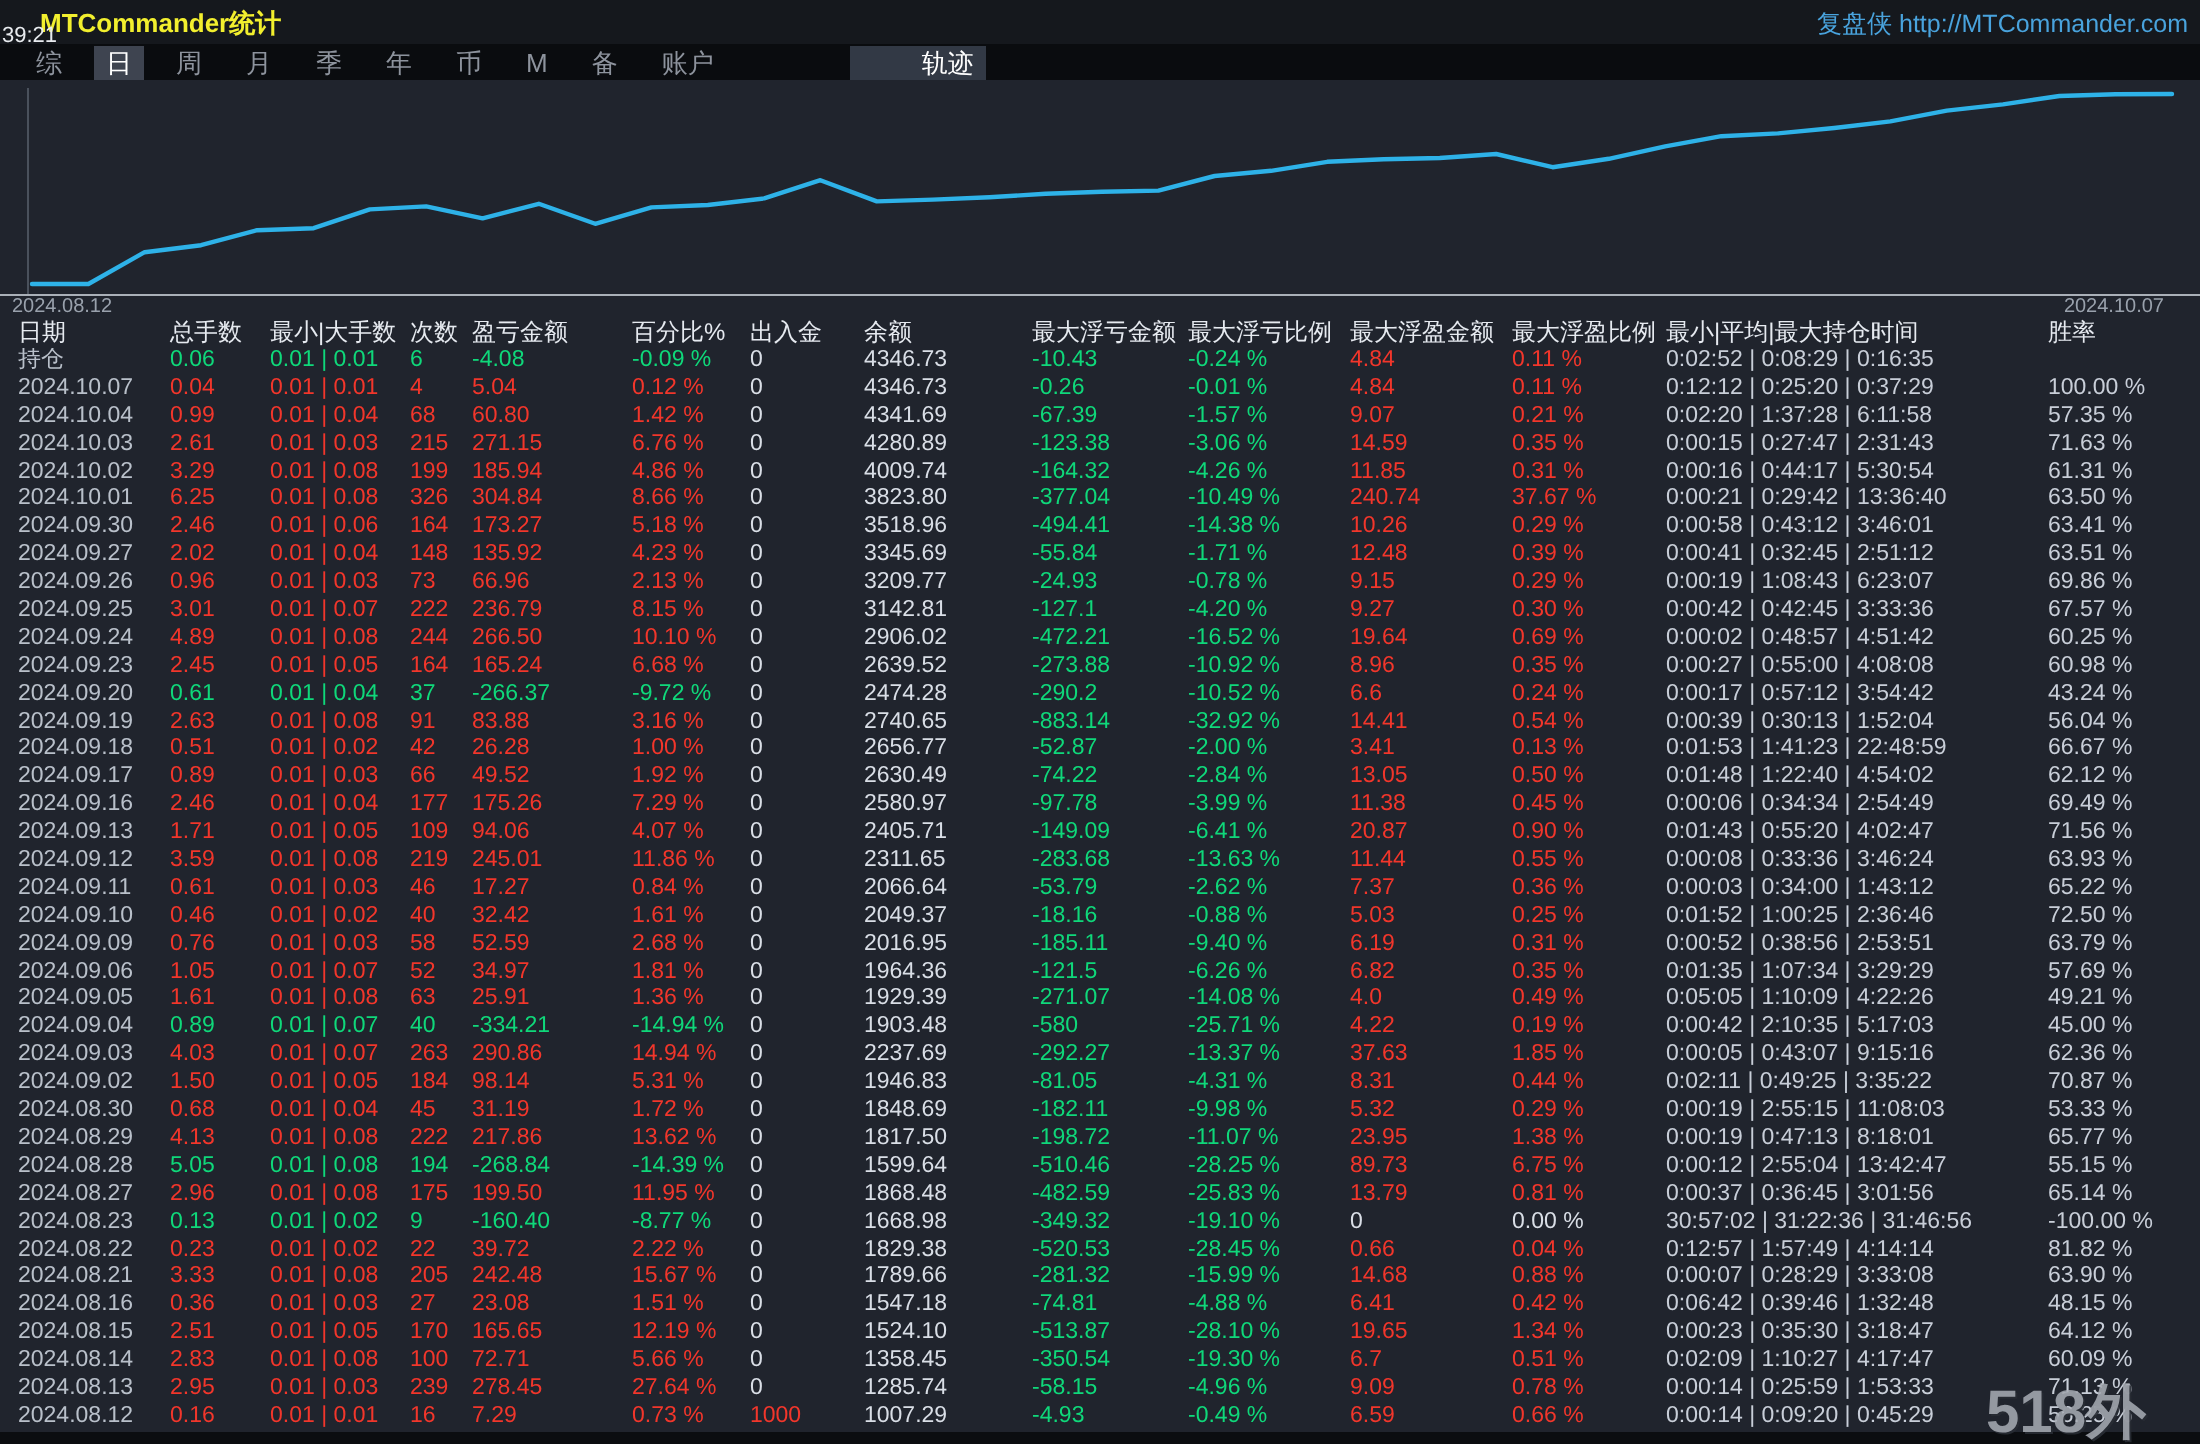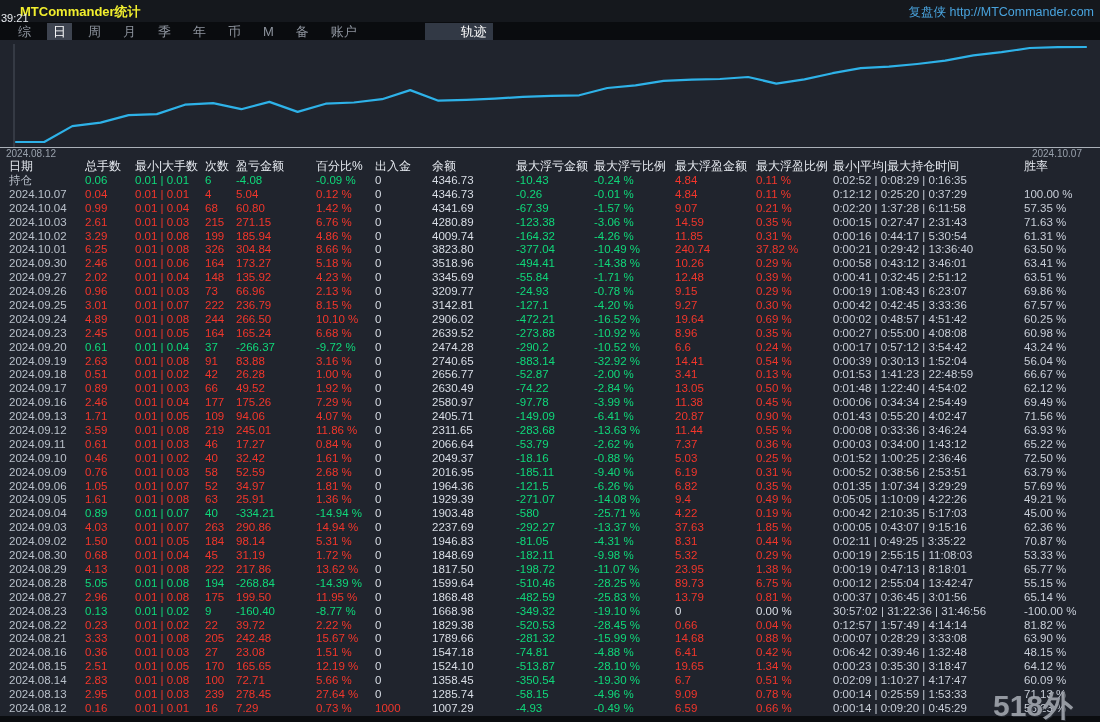--- a/index.html
+++ b/index.html
@@ -187,21 +187,21 @@
         <div class="c-red">6.25</div>
         <div class="c-red">0.01 | 0.08</div>
         <div class="c-red">326</div>
         <div class="c-red">304.84</div>
         <div class="c-red">8.66 %</div>
         <div class="c-white">0</div>
         <div class="c-white">3823.80</div>
         <div class="c-green">-377.04</div>
         <div class="c-green">-10.49 %</div>
         <div class="c-red">240.74</div>
-        <div class="c-red">37.82 %</div>
+        <div class="c-red">37.67 %</div>
         <div class="c-time">0:00:21 | 0:29:42 | 13:36:40</div>
         <div class="c-time">63.50 %</div>
       </div>
       <div class="trow">
         <div class="c-date">2024.09.30</div>
         <div class="c-red">2.46</div>
         <div class="c-red">0.01 | 0.06</div>
         <div class="c-red">164</div>
         <div class="c-red">173.27</div>
         <div class="c-red">5.18 %</div>
@@ -474,21 +474,21 @@
         <div class="c-date">2024.09.05</div>
         <div class="c-red">1.61</div>
         <div class="c-red">0.01 | 0.08</div>
         <div class="c-red">63</div>
         <div class="c-red">25.91</div>
         <div class="c-red">1.36 %</div>
         <div class="c-white">0</div>
         <div class="c-white">1929.39</div>
         <div class="c-green">-271.07</div>
         <div class="c-green">-14.08 %</div>
-        <div class="c-red">9.4</div>
+        <div class="c-red">4.0</div>
         <div class="c-red">0.49 %</div>
         <div class="c-time">0:05:05 | 1:10:09 | 4:22:26</div>
         <div class="c-time">49.21 %</div>
       </div>
       <div class="trow">
         <div class="c-date">2024.09.04</div>
         <div class="c-green">0.89</div>
         <div class="c-green">0.01 | 0.07</div>
         <div class="c-green">40</div>
         <div class="c-green">-334.21</div>

